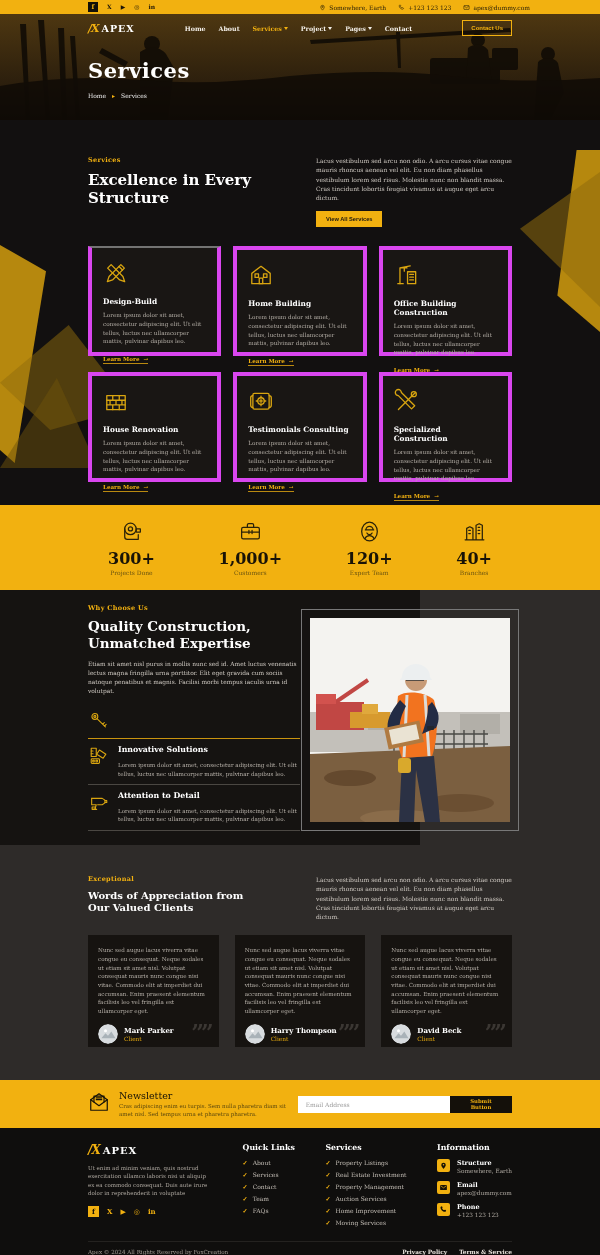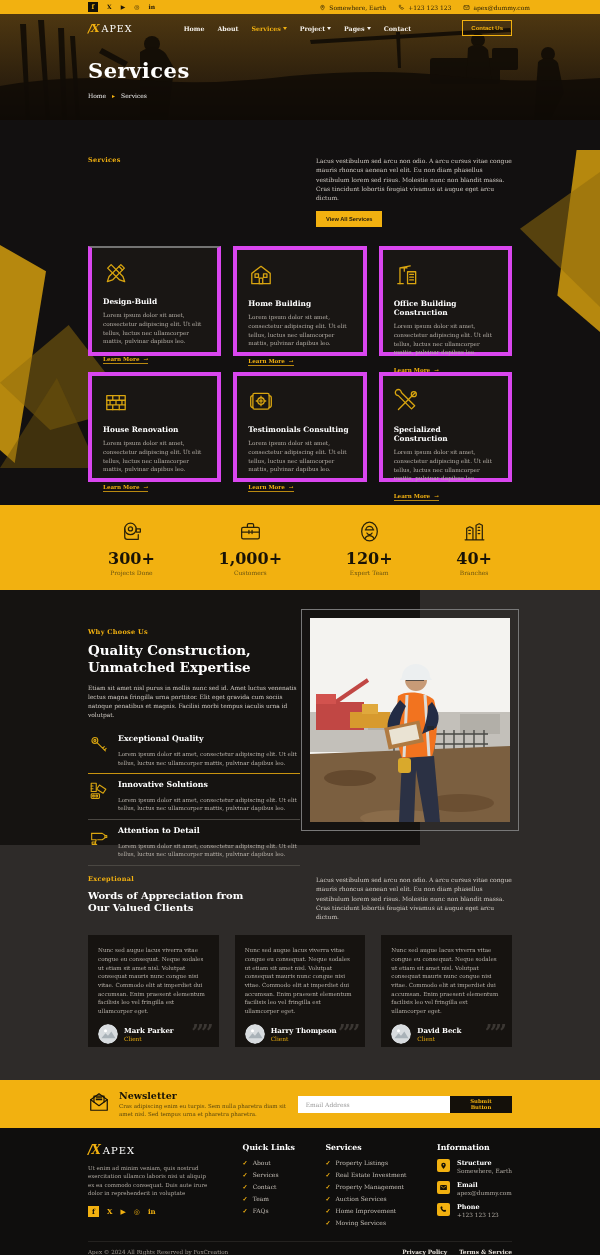--- a/index.html
+++ b/index.html
@@ -16,21 +16,21 @@
   .contacts .c-item{display:flex;align-items:center;gap:3px}
   .contacts svg{width:7px;height:7px;stroke:#2a2009;fill:none;stroke-width:2}
 
   
   .hero{position:relative;height:106px;overflow:hidden;background:#241a0c}
   .hero-bg{position:absolute;inset:0}
   .hero-content{position:relative;z-index:2}
   .navrow{height:28px;display:flex;align-items:center;justify-content:space-between}
   .brand{display:flex;align-items:center;gap:3px}
   .brand .mark{color:#F2B110;font-weight:bold;font-style:italic;font-size:11px;letter-spacing:-1px}
-  .brand .word{color:#fff;font-weight:normal;font-size:9.5px;letter-spacing:1px}
+  .brand .word{color:#fff;font-weight:bold;font-size:9.5px;letter-spacing:1px}
   .nav{display:flex;align-items:center;gap:13px}
   .nav-item{font-size:6.3px;font-weight:bold;color:#f3efe9;cursor:pointer;white-space:nowrap}
   .nav-item.active{color:#F2B110}
   .chev{display:inline-block;width:0;height:0;border-left:2.5px solid transparent;border-right:2.5px solid transparent;border-top:3px solid currentColor;margin-left:2px;vertical-align:1px}
   .cta-outline{border:1px solid #F2B110;color:#F2B110;font-size:6px;font-weight:bold;padding:4px 8px;cursor:pointer;background:transparent}
   .hero-title{font-size:21px;font-weight:bold;color:#fff;margin-top:16px;letter-spacing:.5px}
   .breadcrumb{margin-top:9px;font-size:6px;color:#eee;display:flex;align-items:center;gap:6px}
   .breadcrumb .sep{color:#F2B110;font-size:6px}
 
   
@@ -61,21 +61,21 @@
   
   .stats{height:85px;background:#F2B110;display:flex;align-items:center;justify-content:space-between;padding:0 108px}
   .stat{text-align:center;color:#211a08}
   .stat svg{width:25px;height:25px;stroke:#2a2209;fill:none;stroke-width:1.2;stroke-linecap:round;stroke-linejoin:round}
   .stat-val{font-size:16px;font-weight:bold;color:#191307;margin-top:2px;line-height:1.1}
   .stat-lab{font-size:6px;color:#6b5410;margin-top:2px}
 
   
   .why{position:relative;height:255px;background:#151311}
   .why-strip{position:absolute;right:0;top:0;width:180px;height:100%;background:#2E2B29}
-  .why .container{z-index:2;padding-top:38px}
+  .why .container{z-index:2;padding-top:14px}
   .why-left{width:215px}
   .why-h2{font-size:13.5px;font-weight:bold;color:#fff;line-height:1.25;margin-top:6px}
   .why .para{margin-top:8px;width:218px;font-size:5.9px}
   .features{margin-top:8px;width:212px}
   .feature{display:flex;gap:8px;padding:6px 0;border-bottom:1px solid #4a4742}
   .feature.hl{border-bottom-color:#C9940F}
   .feature svg{width:22px;height:22px;flex:none;stroke:#D9A510;fill:none;stroke-width:1.2;stroke-linecap:round;stroke-linejoin:round}
   .f-title{font-size:7px;font-weight:bold;color:#E9AC0F}
   .f-text{font-size:5.6px;line-height:1.5;color:#b9b3ab;margin-top:3px}
   .photo{position:absolute;left:222px;top:28px;width:200px;height:204px;outline:1px solid #787878;outline-offset:8px;background:#000}
@@ -90,21 +90,21 @@
   .avatar{width:20px;height:20px;border-radius:50%;overflow:hidden;flex:none}
   .t-name{font-size:7px;font-weight:bold;color:#fff}
   .t-role{font-size:5.8px;color:#E9AC0F;margin-top:1px}
   .qmark{position:absolute;right:8px;bottom:2px;font-size:22px;letter-spacing:-3px;color:#3b3733;font-weight:bold}
 
   
   .newsletter{height:48px;background:#F2B110;display:flex;align-items:center}
   .nl-wrap{width:424px;margin:0 auto;display:flex;align-items:center}
   .nl-icon svg{width:22px;height:22px;stroke:#171207;fill:none;stroke-width:1.3;stroke-linecap:round;stroke-linejoin:round}
   .nl-text{margin-left:9px;width:185px}
-  .nl-title{font-size:9.5px;font-weight:bold;color:#171207}
+  .nl-title{font-size:9.5px;font-weight:normal;color:#171207}
   .nl-desc{font-size:5.5px;color:#5a470e;line-height:1.4;margin-top:2px}
   .nl-form{margin-left:auto;display:flex}
   .nl-input{width:158px;height:17px;border:none;background:#fff;font-size:6px;padding:0 8px;font-family:"DejaVu Serif",serif;color:#333}
   .nl-input::placeholder{color:#999}
   .nl-btn{height:17px;background:#14100a;color:#F2B110;border:none;font-size:5.3px;font-weight:bold;padding:0 10px;cursor:pointer;font-family:"DejaVu Serif",serif}
 
   
   .footer{height:127px;background:#0F0E0D;padding-top:15px}
   .f-cols{display:flex;justify-content:space-between}
   .f-col1{width:124px}
@@ -215,20 +215,21 @@
 <section class="services">
   <div class="deco deco-r1"></div>
   <div class="deco deco-r2"></div>
   <div class="deco deco-l1"></div>
   <div class="deco deco-l2"></div>
   <div class="deco deco-l3"></div>
   <div class="container">
     <div class="sec-intro">
       <div class="intro-left">
         <div class="eyebrow">Services</div>
+        <h2 class="sec-h2">Excellence in Every Structure</h2>
       </div>
       <div class="intro-right">
         <p class="para">Lacus vestibulum sed arcu non odio. A arcu cursus vitae congue mauris rhoncus aenean vel elit. Eu non diam phasellus vestibulum lorem sed risus. Molestie nunc non blandit massa. Cras tincidunt lobortis feugiat vivamus at augue eget arcu dictum.</p>
         <button class="btn-solid">View All Services</button>
       </div>
     </div>
     <div class="cards">
       <div class="card first">
         <span class="icn"><svg viewBox="0 0 24 24">
               <path d="M4 20l1.6-4.8L16.5 4.3l3.2 3.2L8.8 18.4 4 20z"></path>
@@ -344,24 +345,20 @@
         <span style="display:block">Unmatched Expertise</span>
       </h2>
       <p class="para">Etiam sit amet nisl purus in mollis nunc sed id. Amet luctus venenatis lectus magna fringilla urna porttitor. Elit eget gravida cum sociis natoque penatibus et magnis. Facilisi morbi tempus iaculis urna id volutpat.</p>
       <div class="features">
         <div class="feature hl">
           <svg viewBox="0 0 24 24">
               <circle cx="7.5" cy="7" r="3.2"></circle>
               <circle cx="7.5" cy="7" r="1.1"></circle>
               <path d="M9.8 9.3L19 18.5M16 15.5l1.8-1.8M18 17.5l1.8-1.8"></path>
             </svg>
-          <div>
-            <div class="f-title">Exceptional Quality</div>
-            <p class="f-text">Lorem ipsum dolor sit amet, consectetur adipiscing elit. Ut elit tellus, luctus nec ullamcorper mattis, pulvinar dapibus leo.</p>
-          </div>
         </div>
         <div class="feature">
           <svg viewBox="0 0 24 24">
               <rect x="3.5" y="3.5" width="5.5" height="9"></rect>
               <path d="M3.5 6.5h2M3.5 9.5h2"></path>
               <rect x="3.5" y="15" width="9" height="5" rx="1"></rect>
               <circle cx="6" cy="17.5" r="1"></circle>
               <circle cx="9.5" cy="17.5" r="1"></circle>
               <path d="M12.5 5.5l7 4.5-3 4.5-7-4.5z"></path>
             </svg>

